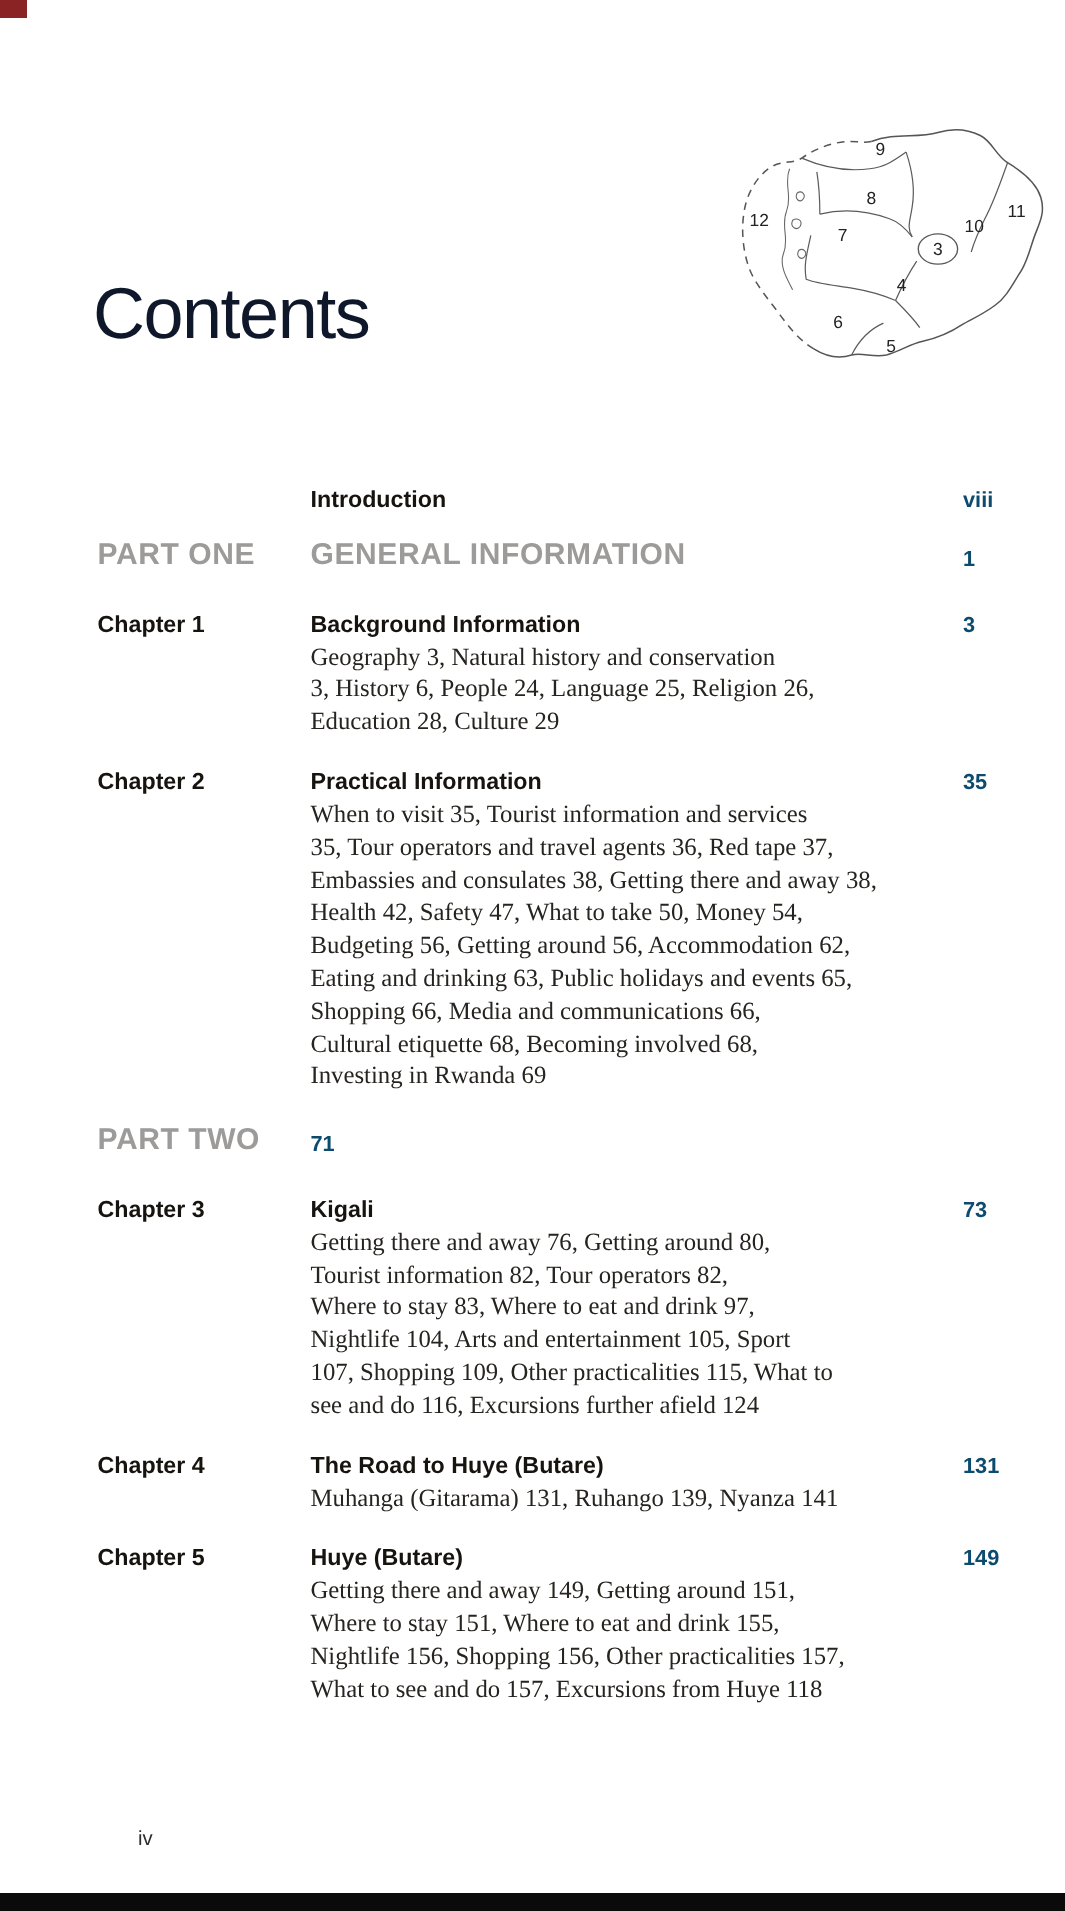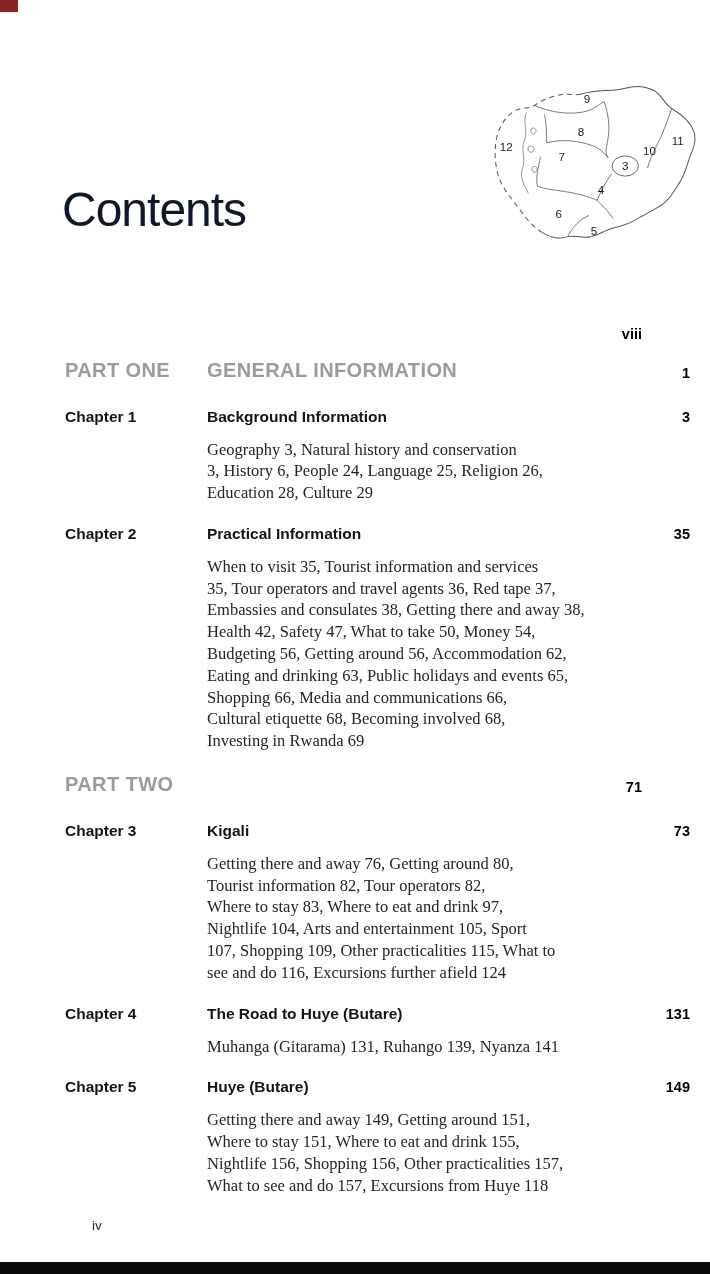--- a/index.html
+++ b/index.html
@@ -38,26 +38,25 @@
   .row.intro { margin-bottom:15px; }
   .row.part  { margin:6px 0 25px; }
   .c-left, .c-title {
     font:700 15.5px/1.22 "Liberation Sans", sans-serif;
     color:#17140f;
   }
   .c-body {
     font:400 16.5px/21.8px "Liberation Serif", serif;
     color:#26241f;
     white-space:pre;
-    margin-top:12px;
+    margin-top:0;
   }
   .c-page {
     font:700 14.5px/1.3 "Liberation Sans", sans-serif;
-    color:#000000;
-    text-align:right;
+    color:#0c4a6e;
   }
   .row.part .c-left, .row.part .c-title {
     font:700 20px/1.15 "Liberation Sans", sans-serif;
     color:#9c9b9a;
     letter-spacing:0.4px;
   }
   .row.part .c-page { padding-top:5px; }
   .folio {
     position:absolute; left:54px; top:1218px;
     font:400 13.5px/1.2 "Liberation Sans", sans-serif;
@@ -116,20 +115,23 @@
       </g>
     </svg>
   </div>
 
   <h1 class="page-title">Contents</h1>
 
   <div class="toc">
 
     <div class="row intro">
       <div class="c-left"></div>
+      <div class="c-main">
+        <div class="c-title">Introduction</div>
+      </div>
       <div class="c-page">viii</div>
     </div>
 
     <div class="row part">
       <div class="c-left">PART ONE</div>
       <div class="c-main">
         <div class="c-title">GENERAL INFORMATION</div>
       </div>
       <div class="c-page">1</div>
     </div>

